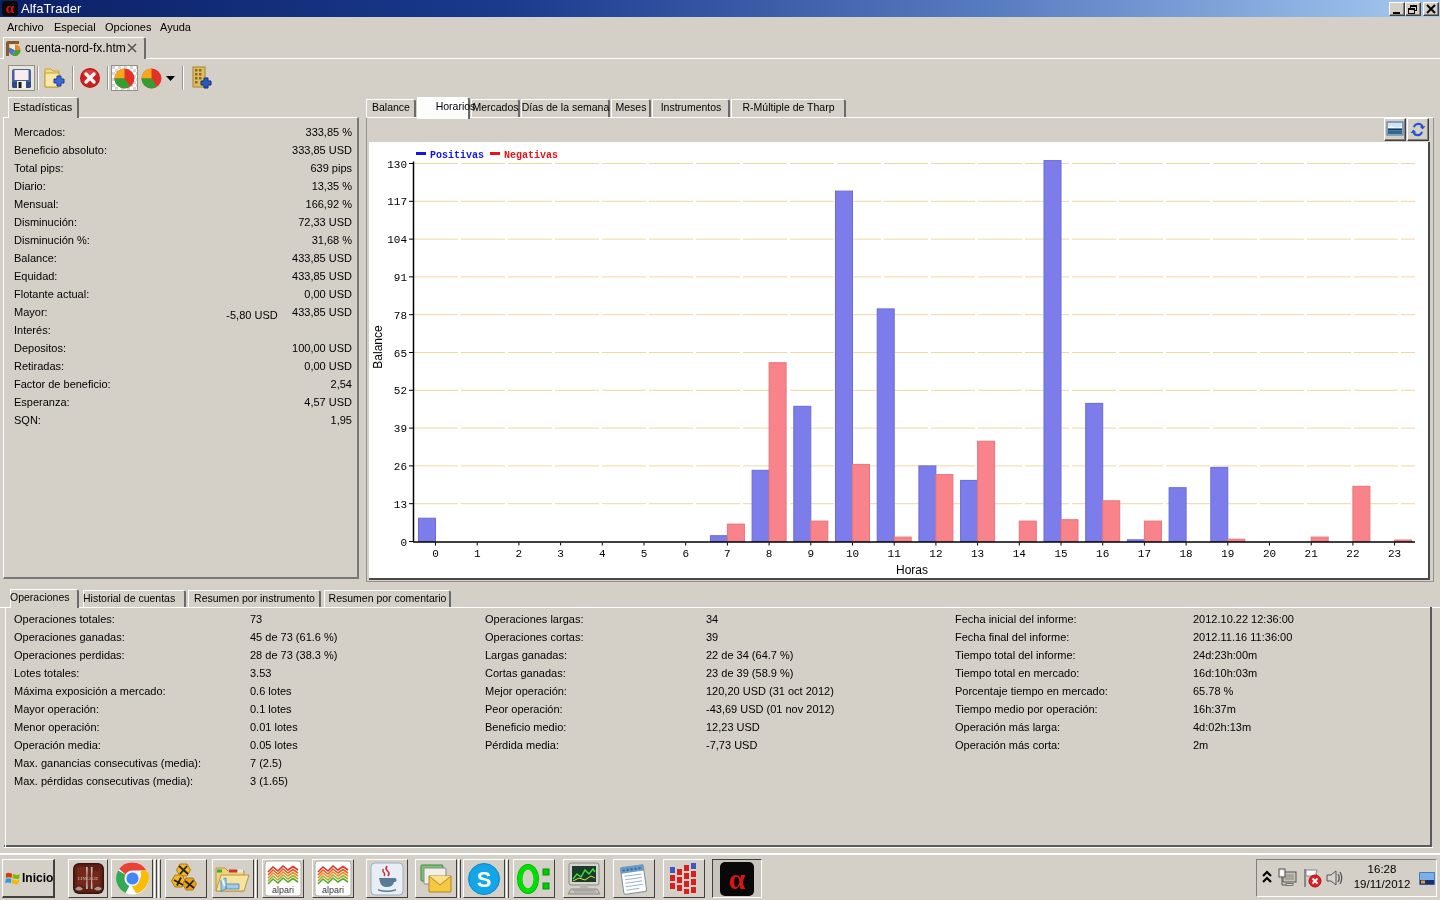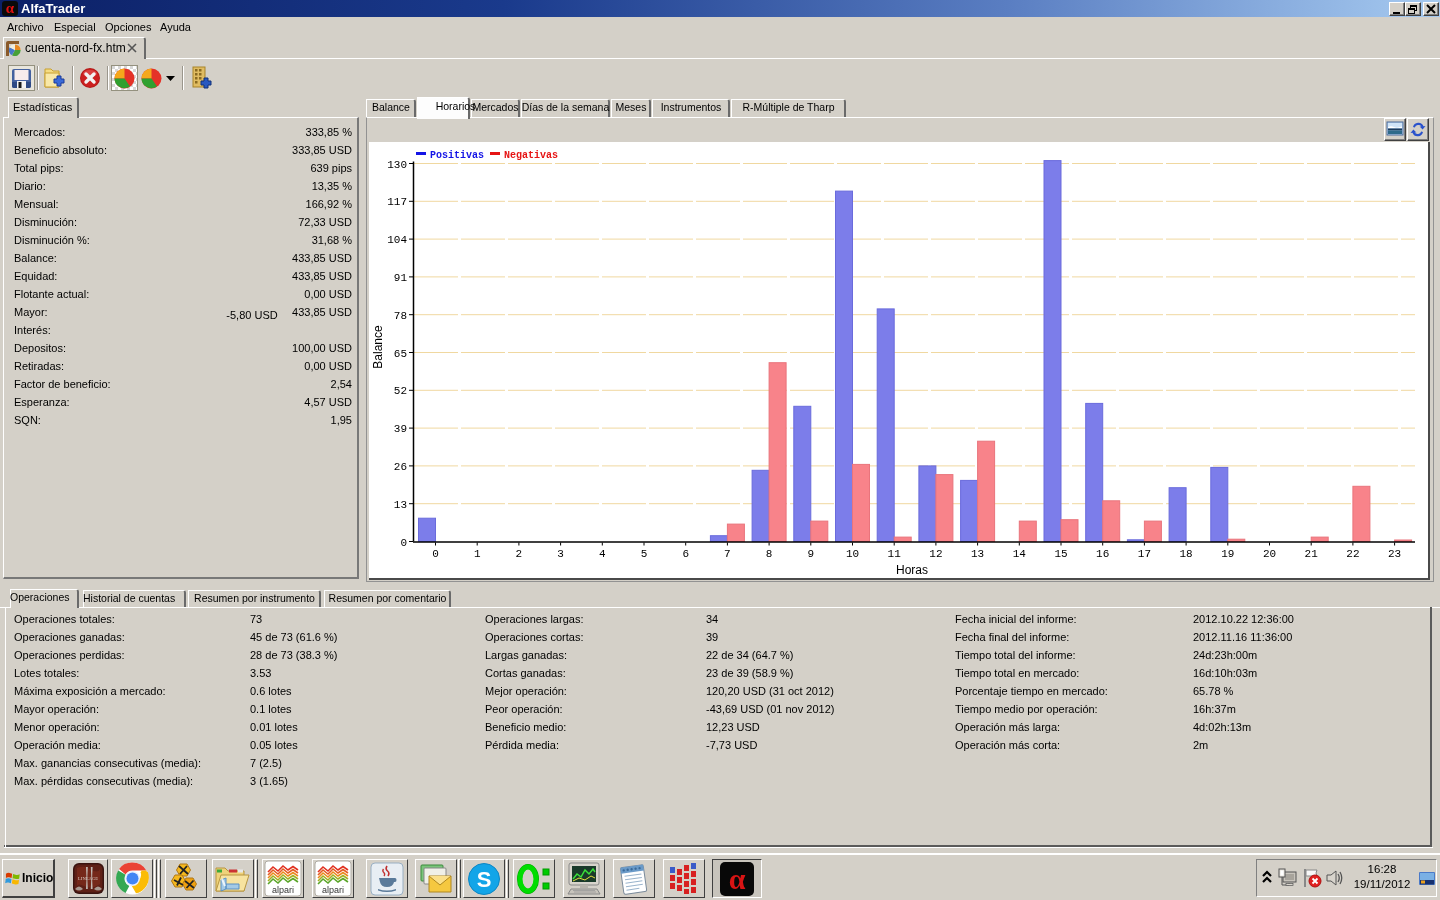--- a/index.html
+++ b/index.html
@@ -11,21 +11,21 @@
 .sep{position:absolute;width:2px;background:#9a968c;border-right:1px solid #fff}
 </style></head>
 <body>
 <div id="s">
 
 <div class="a" style="left:0;top:0;width:1440px;height:17px;background:linear-gradient(to right,#0c2066,#1a3a8c 35%,#5a7ec2 70%,#a6caf0)"></div>
 <svg class="a" style="left:2px;top:1px" width="16" height="15" viewBox="0 0 16 15">
  <rect x="0" y="0" width="16" height="15" rx="3" fill="#0a0a0a"></rect>
  <text x="8" y="12" font-family="Liberation Serif,serif" font-size="15" font-weight="bold" fill="#e01010" text-anchor="middle">α</text>
 </svg>
-<div class="a" style="left:21px;top:1px;height:32px;line-height:16px;color:#fff;font-weight:bold;font-size:13px">AlfaTrader</div>
+<div class="a" style="left:21px;top:1px;height:32px;line-height:16px;color:#fff;font-weight:normal;font-size:13px">AlfaTrader</div>
 
 <div class="a raised" style="left:1389px;top:2px;width:16px;height:14px;background:#d4d0c8">
       <div class="a" style="left:3px;top:9px;width:7px;height:2px;background:#000"></div>
     </div>
 <div class="a raised" style="left:1405px;top:2px;width:16px;height:14px;background:#d4d0c8">
   <div class="a" style="left:4px;top:2px;width:7px;height:6px;border:1px solid #000;border-top-width:2px"></div>
   <div class="a" style="left:2px;top:5px;width:7px;height:6px;border:1px solid #000;border-top-width:2px;background:#d4d0c8"></div>
 </div>
 <div class="a raised" style="left:1423px;top:2px;width:16px;height:14px;background:#d4d0c8">
  <svg width="14" height="12" viewBox="0 0 14 12">

